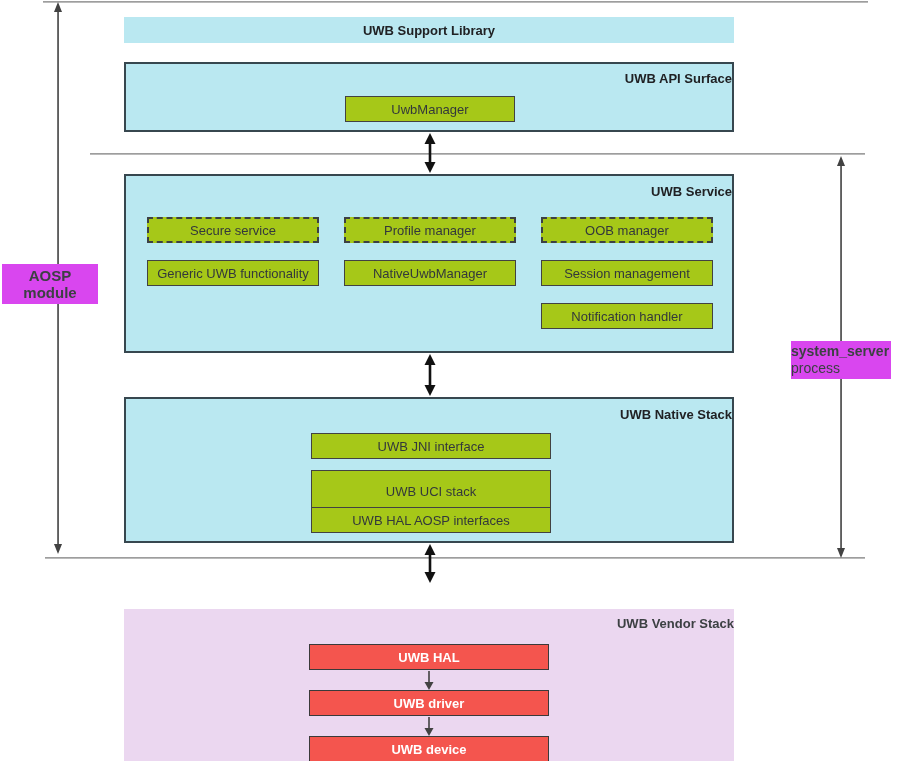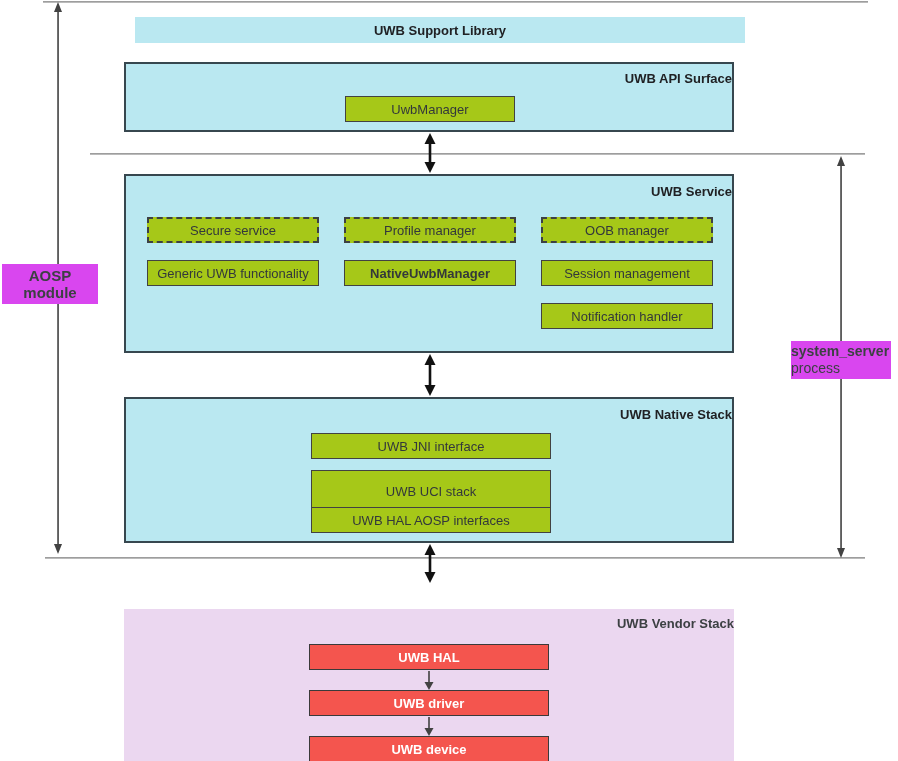--- a/index.html
+++ b/index.html
@@ -84,21 +84,21 @@
   <svg class="arrow-svg" style="left:834px; top:154px;" width="14" height="406" viewBox="0 0 14 406">
     <rect x="6.25" y="9" width="1.6" height="388" fill="#424242"></rect>
     <polygon points="7,2 11,12 3,12" fill="#424242"></polygon>
     <polygon points="7,404 11,394 3,394" fill="#424242"></polygon>
   </svg>
   <div class="side-label" style="left:791px; top:341px; width:100px; font-size:14px; padding:2px 0; line-height:17px;">
     <div>system_server</div>
     <div style="font-weight:normal;">process</div>
   </div>
 
-  <div class="block" style="top:17px; height:26px; display:flex; align-items:center; justify-content:center;margin-left:11px;">
+  <div class="block" style="top:17px; height:26px; display:flex; align-items:center; justify-content:center;">
     <span style="font-weight:bold; font-size:13px; color:#202124;">UWB Support Library</span>
   </div>
 
   <div class="block bordered" style="top:62px; height:70px;">
     <div class="block-title" style="top:7px;">UWB API Surface</div>
     <div class="chip green" style="left:219px; top:32px; width:170px; height:26px;">
       <span>UwbManager</span>
     </div>
   </div>
 
@@ -115,21 +115,21 @@
     </div>
     <div class="chip green dashed" style="left:218px; top:41px;  width:172px; height:26px;">
       <span>Profile manager</span>
     </div>
     <div class="chip green" style="left:21px;  top:84px;  width:172px; height:26px;">
       <span>Generic UWB functionality</span>
     </div>
     <div class="chip green dashed" style="left:415px; top:41px;  width:172px; height:26px;">
       <span>OOB manager</span>
     </div>
-    <div class="chip green" style="left:218px; top:84px;  width:172px; height:26px;font-weight:bold;">
+    <div class="chip green" style="left:218px; top:84px;  width:172px; height:26px;">
       <span>NativeUwbManager</span>
     </div>
     <div class="chip green" style="left:415px; top:84px;  width:172px; height:26px;">
       <span>Session management</span>
     </div>
     <div class="chip green" style="left:415px; top:127px; width:172px; height:26px;">
       <span>Notification handler</span>
     </div>
   </div>
 

